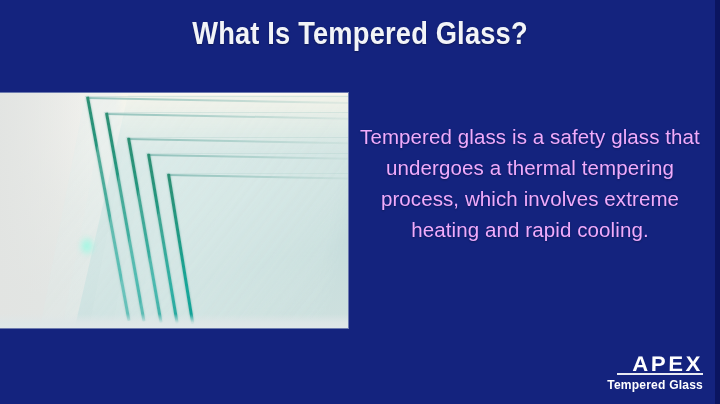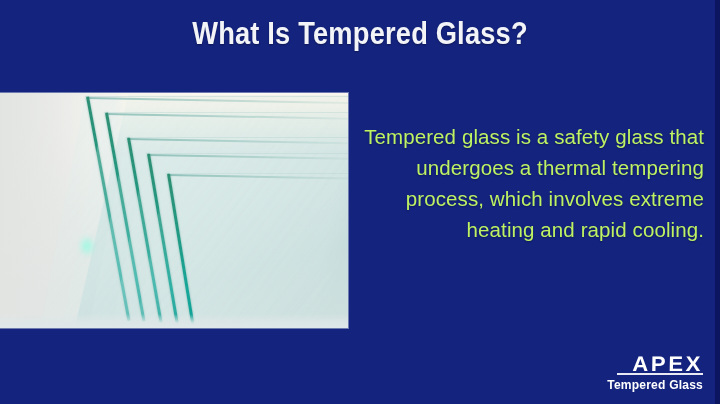--- a/index.html
+++ b/index.html
@@ -114,22 +114,22 @@
     left: 0; bottom: 0; width: 100%; height: 14px;
     background: linear-gradient(180deg, rgba(226,233,233,0) 0%, rgba(222,230,231,0.9) 60%, #dfe7e8 100%);
   }
 
   
   #body-copy {
     position: absolute;
     left: 356px;
     top: 121px;
     width: 348px;
-    text-align: right;
-    color: #bef264;
+    text-align: center;
+    color: #f0abfc;
     font-size: 20.5px;
     line-height: 31px;
     letter-spacing: 0.1px;
     text-shadow: 0 1px 2px rgba(0,0,0,0.30);
   }
 
   
   #logo {
     position: absolute;
     right: 12px;

